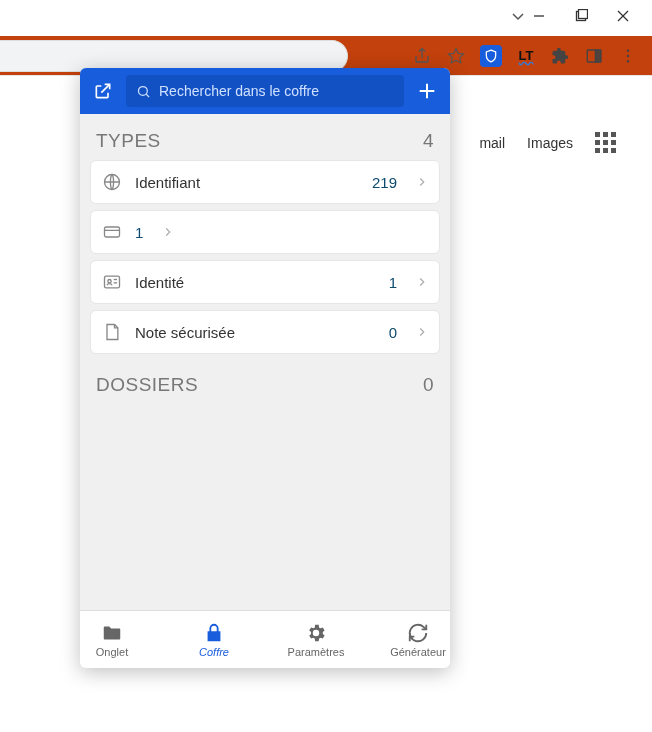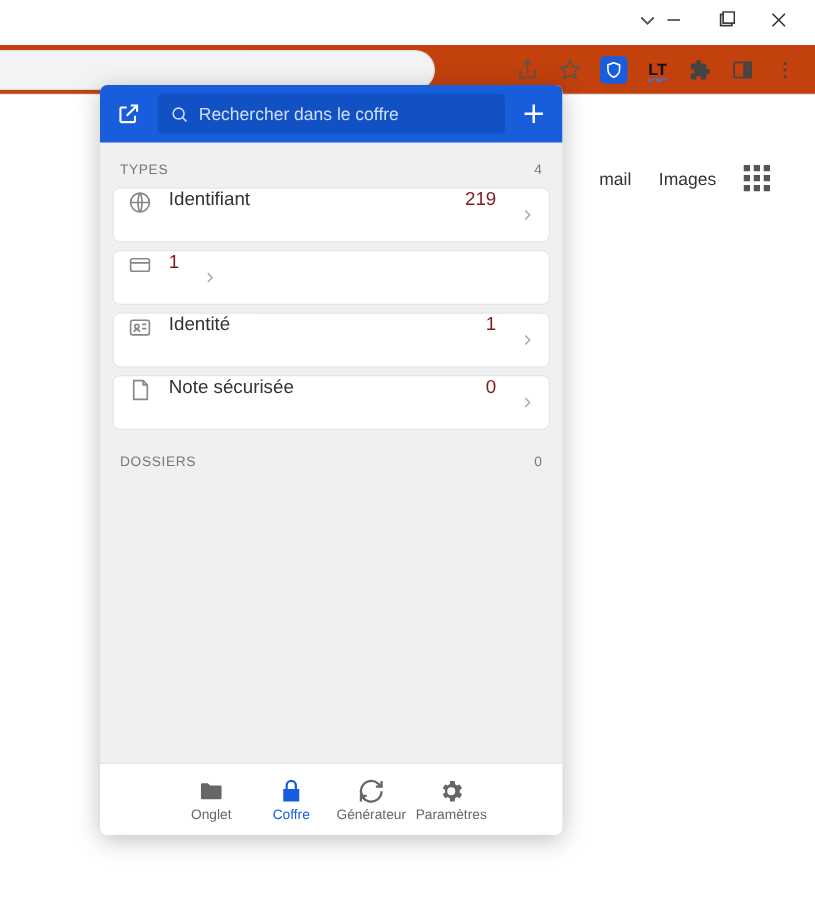--- a/index.html
+++ b/index.html
@@ -24,31 +24,31 @@
   
   .popup { position: absolute; left: 80px; top: 68px; width: 370px; height: 600px; background: #f0f0f0; border-radius: 6px; box-shadow: 0 4px 20px rgba(0,0,0,.25); display: flex; flex-direction: column; overflow: hidden; }
   .popup-header { background: #175ddc; height: 46px; display: flex; align-items: center; padding: 0 10px; gap: 10px; }
   .popout-btn { width: 26px; height: 26px; color: #fff; display: flex; align-items: center; justify-content: center; }
   .search-box { flex: 1; height: 32px; background: #1251c4; border-radius: 4px; display: flex; align-items: center; padding: 14px 10px; gap: 8px; color: #cfe0ff; }
   .search-box input { flex: 1; background: transparent; border: none; outline: none; color: #fff; font-size: 14px; }
   .search-box input::placeholder { color: #cfe0ff; }
   .add-btn { width: 26px; height: 26px; color: #fff; display: flex; align-items: center; justify-content: center; }
 
   .popup-body { flex: 1; overflow-y: auto; padding: 10px 10px 0 10px; }
-  .section-header { display: flex; justify-content: space-between; color: #777; font-size: 11px; letter-spacing: .5px; padding: 6px 6px 8px 6px; }
+  .section-header { display: flex; justify-content: space-between; color: #777; font-size: 19px; letter-spacing: .5px; padding: 6px 6px 8px 6px; }
   .section-list { display: flex; flex-direction: column; gap: 6px; margin-bottom: 14px; }
-  .list-row { background: #fff; border: 1px solid #e6e6e6; border-radius: 6px; height: 44px; display: flex; padding: 0 10px; gap: 12px; cursor: pointer; }
+  .list-row { background: #fff; border: 1px solid #e6e6e6; border-radius: 6px; height: 44px; display: flex; align-items: center; padding: 0 10px; gap: 12px; cursor: pointer; }
   .list-row .row-icon { width: 22px; height: 22px; color: #888; display: flex; align-items: center; justify-content: center; flex-shrink: 0; }
   .list-row .row-label { flex: 1; color: #333; font-size: 15px; }
-  .list-row .row-count { color: #7f1d1d; font-size: 15px; margin-right: 6px; }
+  .list-row .row-count { color: #0c4a6e; font-size: 15px; margin-right: 6px; }
   .list-row .row-chevron { color: #aaa; display: flex; align-items: center; }
 
-  .popup-footer { height: 58px; background: #fff; border-top: 1px solid #ddd; display: flex; justify-content: center; align-items: center; }
+  .popup-footer { height: 58px; background: #fff; border-top: 1px solid #ddd; display: flex; justify-content: space-between; align-items: center; }
   .foot-item { display: flex; flex-direction: column; align-items: center; gap: 2px; color: #666; font-size: 11px; cursor: pointer; width: 64px; }
-  .foot-item.active { color: #175ddc; }
+  .foot-item.active { color: #175ddc; font-style: italic; }
   .foot-item .fi-icon { width: 22px; height: 22px; display: flex; align-items: center; justify-content: center; }
 
   svg { display: block; }
 </style>
 </head>
 <body>
 
 <div class="window-controls">
   <div class="ctrl">
     <svg width="14" height="14" viewBox="0 0 14 14">
@@ -245,31 +245,31 @@
       <div class="foot-item active">
         <span class="fi-icon">
           <svg width="22" height="22" viewBox="0 0 24 24" fill="currentColor">
             <path d="M17 10V7a5 5 0 10-10 0v3H5v11h14V10h-2zm-8-3a3 3 0 116 0v3H9V7z"></path>
           </svg>
         </span>
         <span>Coffre</span>
       </div>
       <div class="foot-item">
         <span class="fi-icon">
+          <svg width="22" height="22" viewBox="0 0 24 24" fill="currentColor">
+            <path d="M19.4 13a7.5 7.5 0 000-2l2-1.6-2-3.4-2.4.9a7.5 7.5 0 00-1.7-1L15 3h-4l-.3 2.9a7.5 7.5 0 00-1.7 1l-2.4-.9-2 3.4L6.6 11a7.5 7.5 0 000 2l-2 1.6 2 3.4 2.4-.9a7.5 7.5 0 001.7 1L11 21h4l.3-2.9a7.5 7.5 0 001.7-1l2.4.9 2-3.4-2-1.6zM12 15.5A3.5 3.5 0 1115.5 12 3.5 3.5 0 0112 15.5z"></path>
+          </svg>
+        </span>
+        <span>Paramètres</span>
+      </div>
+      <div class="foot-item">
+        <span class="fi-icon">
           <svg width="22" height="22" viewBox="0 0 24 24" fill="none" stroke="currentColor" stroke-width="2">
             <path d="M21 12a9 9 0 11-3-6.7L21 8"></path>
             <polyline points="21 3 21 8 16 8"></polyline>
             <path d="M3 12a9 9 0 003 6.7L3 16"></path>
             <polyline points="3 21 3 16 8 16"></polyline>
           </svg>
         </span>
         <span>Générateur</span>
       </div>
-      <div class="foot-item">
-        <span class="fi-icon">
-          <svg width="22" height="22" viewBox="0 0 24 24" fill="currentColor">
-            <path d="M19.4 13a7.5 7.5 0 000-2l2-1.6-2-3.4-2.4.9a7.5 7.5 0 00-1.7-1L15 3h-4l-.3 2.9a7.5 7.5 0 00-1.7 1l-2.4-.9-2 3.4L6.6 11a7.5 7.5 0 000 2l-2 1.6 2 3.4 2.4-.9a7.5 7.5 0 001.7 1L11 21h4l.3-2.9a7.5 7.5 0 001.7-1l2.4.9 2-3.4-2-1.6zM12 15.5A3.5 3.5 0 1115.5 12 3.5 3.5 0 0112 15.5z"></path>
-          </svg>
-        </span>
-        <span>Paramètres</span>
-      </div>
     </div>
 </div>
 
 </body></html>

